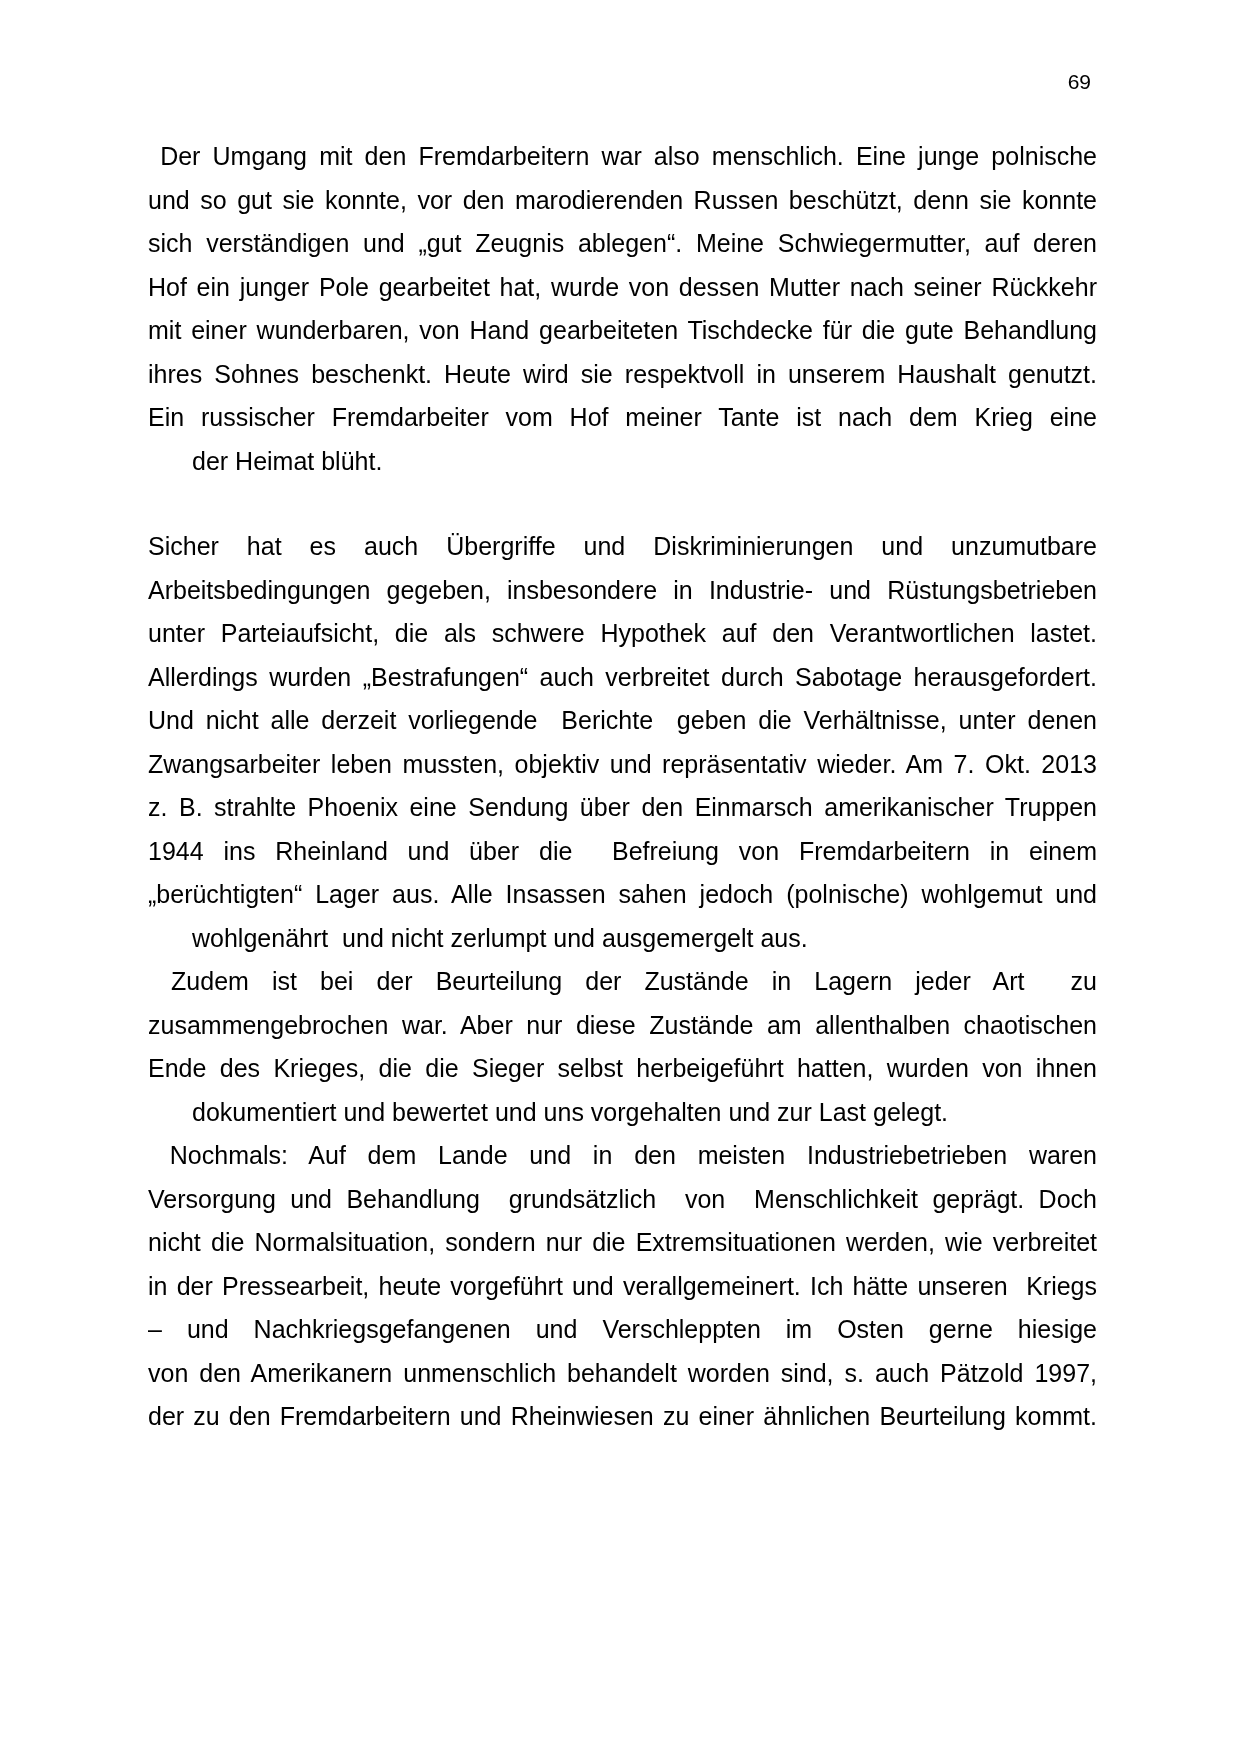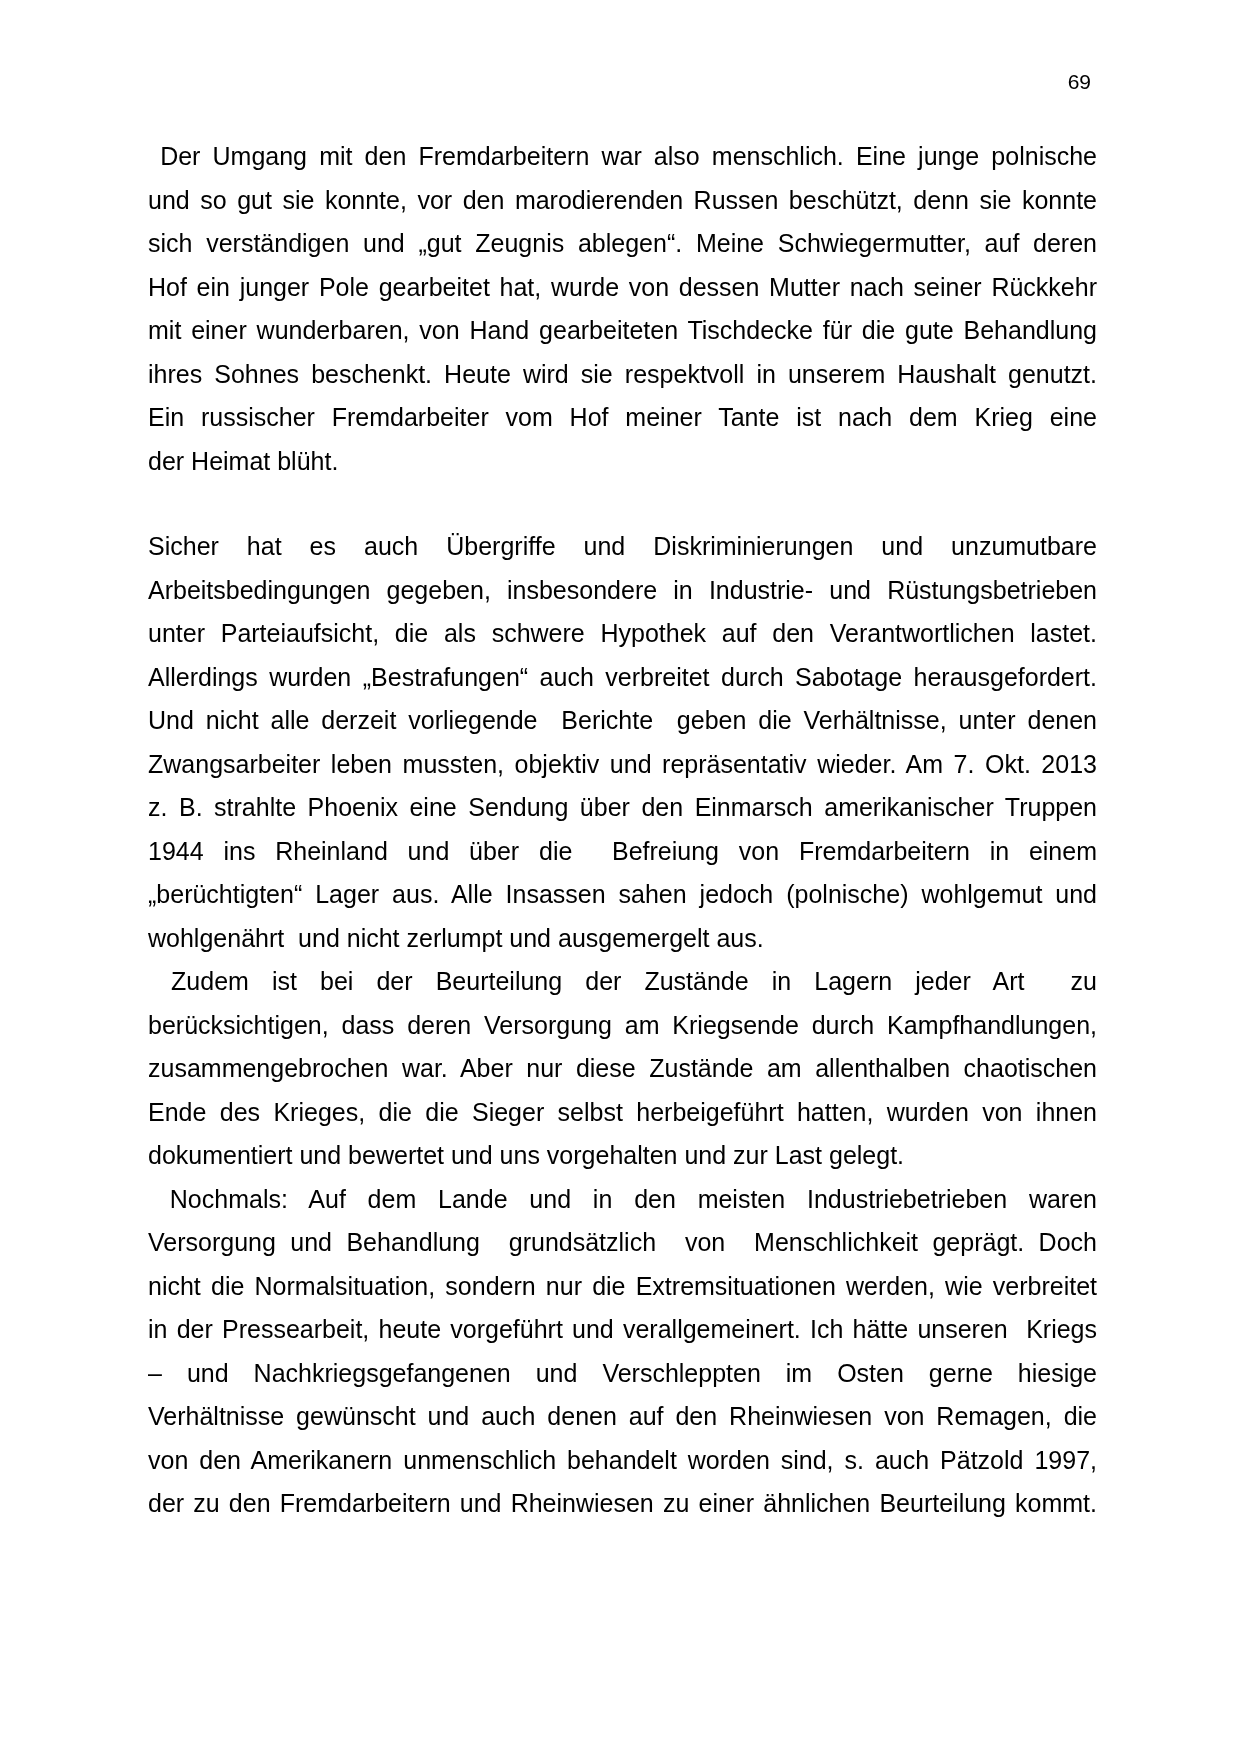--- a/index.html
+++ b/index.html
@@ -34,20 +34,21 @@
   .line {
     font-size: 25px;
     line-height: 43.5px;
     white-space: pre-wrap;
     text-align: justify;
     text-align-last: justify;
   }
   .line.ragged {
     text-align: left;
     text-align-last: left;
+    margin-left: 44px;
   }
 </style>
 </head>
 <body>
 
 <div class="page-number">69</div>
 
 <div class="body-text">
     <div class="paragraph">
       <div class="line"> Der Umgang mit den Fremdarbeitern war also menschlich. Eine junge polnische</div>
@@ -64,26 +65,24 @@
       <div class="line">Arbeitsbedingungen gegeben, insbesondere in Industrie- und Rüstungsbetrieben</div>
       <div class="line">unter Parteiaufsicht, die als schwere Hypothek auf den Verantwortlichen lastet.</div>
       <div class="line">Allerdings wurden „Bestrafungen“ auch verbreitet durch Sabotage herausgefordert.</div>
       <div class="line">Und nicht alle derzeit vorliegende  Berichte  geben die Verhältnisse, unter denen</div>
       <div class="line">Zwangsarbeiter leben mussten, objektiv und repräsentativ wieder. Am 7. Okt. 2013</div>
       <div class="line">z. B. strahlte Phoenix eine Sendung über den Einmarsch amerikanischer Truppen</div>
       <div class="line">1944 ins Rheinland und über die  Befreiung von Fremdarbeitern in einem</div>
       <div class="line">„berüchtigten“ Lager aus. Alle Insassen sahen jedoch (polnische) wohlgemut und</div>
       <div class="line ragged">wohlgenährt  und nicht zerlumpt und ausgemergelt aus.</div>
       <div class="line"> Zudem ist bei der Beurteilung der Zustände in Lagern jeder Art  zu</div>
-      <div class="line">berücksichtigen, dass deren Versorgung am Kriegsende durch Kampfhandlungen,</div>
       <div class="line">zusammengebrochen war. Aber nur diese Zustände am allenthalben chaotischen</div>
       <div class="line">Ende des Krieges, die die Sieger selbst herbeigeführt hatten, wurden von ihnen</div>
       <div class="line ragged">dokumentiert und bewertet und uns vorgehalten und zur Last gelegt.</div>
       <div class="line"> Nochmals: Auf dem Lande und in den meisten Industriebetrieben waren</div>
       <div class="line">Versorgung und Behandlung  grundsätzlich  von  Menschlichkeit geprägt. Doch</div>
       <div class="line">nicht die Normalsituation, sondern nur die Extremsituationen werden, wie verbreitet</div>
       <div class="line">in der Pressearbeit, heute vorgeführt und verallgemeinert. Ich hätte unseren  Kriegs</div>
       <div class="line">– und Nachkriegsgefangenen und Verschleppten im Osten gerne hiesige</div>
-      <div class="line">Verhältnisse gewünscht und auch denen auf den Rheinwiesen von Remagen, die</div>
       <div class="line">von den Amerikanern unmenschlich behandelt worden sind, s. auch Pätzold 1997,</div>
       <div class="line">der zu den Fremdarbeitern und Rheinwiesen zu einer ähnlichen Beurteilung kommt.</div>
     </div>
   </div>
 
 </body></html>

